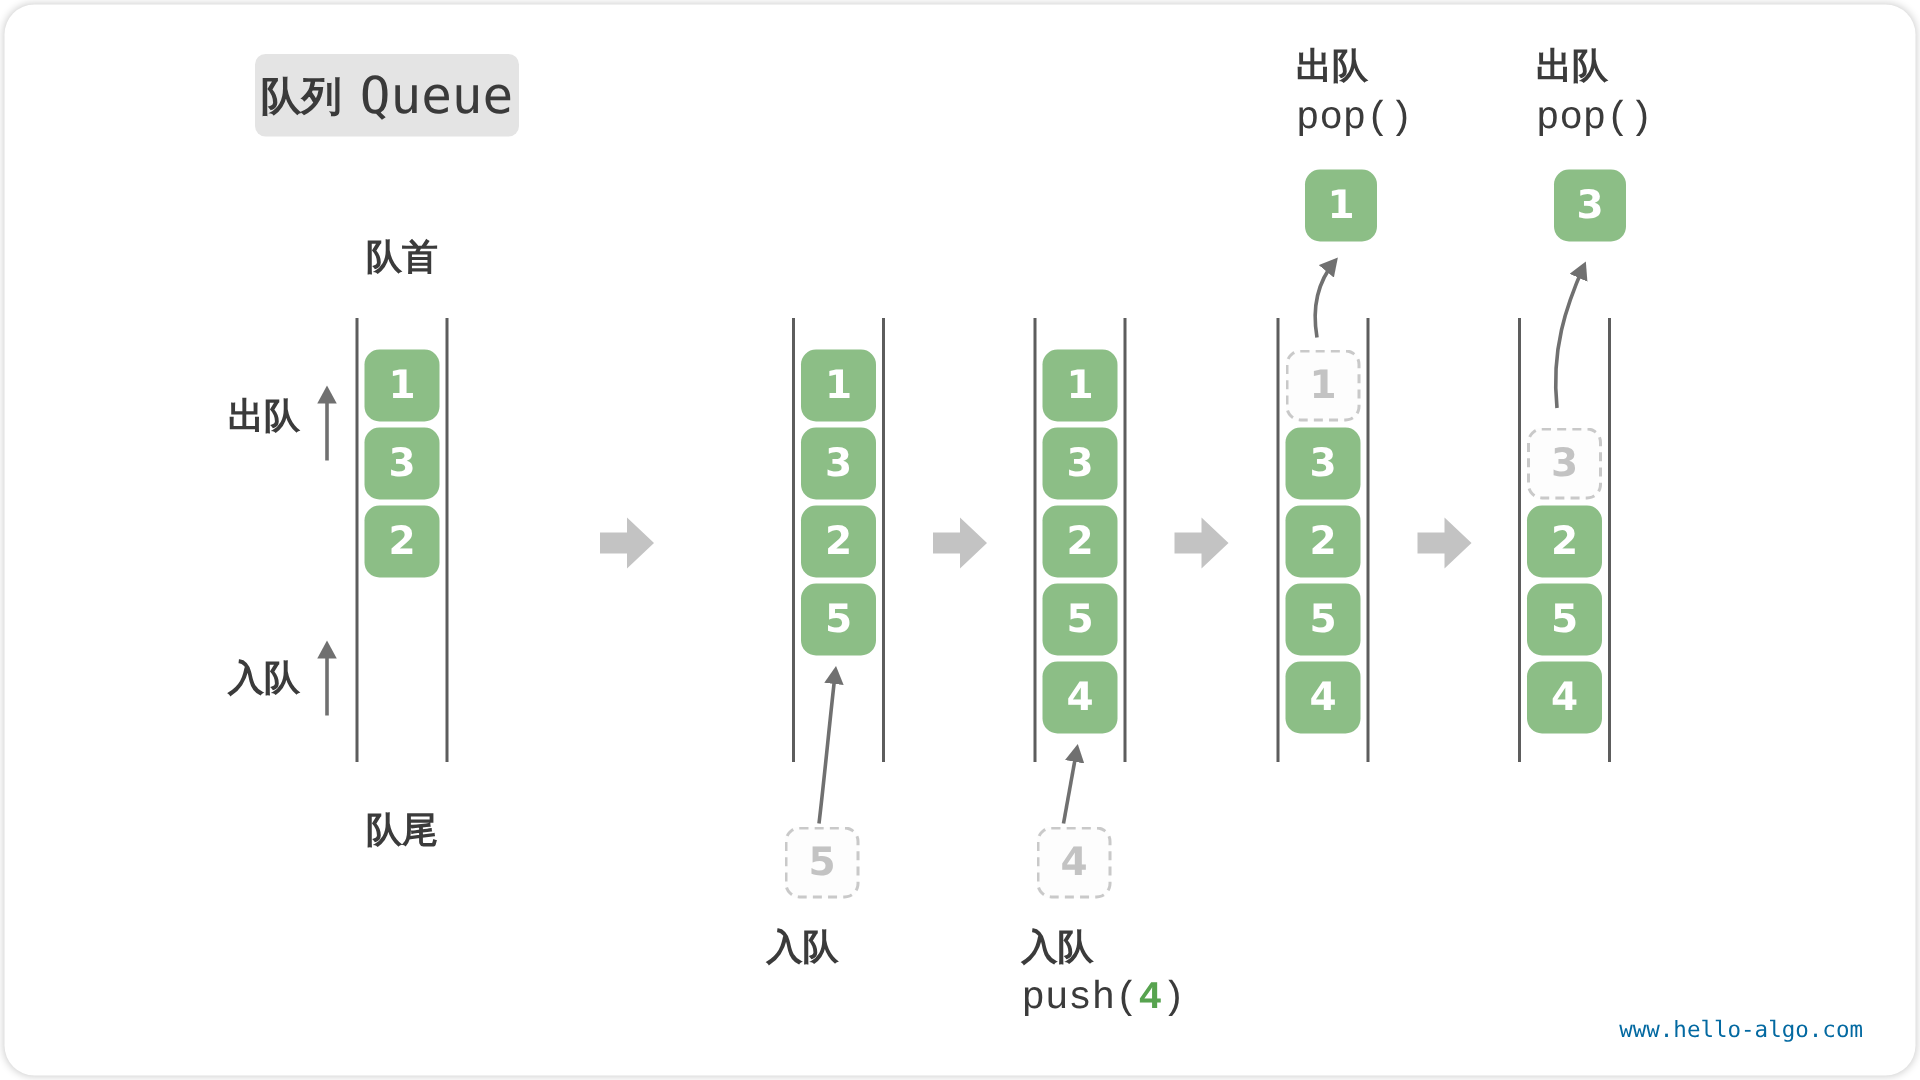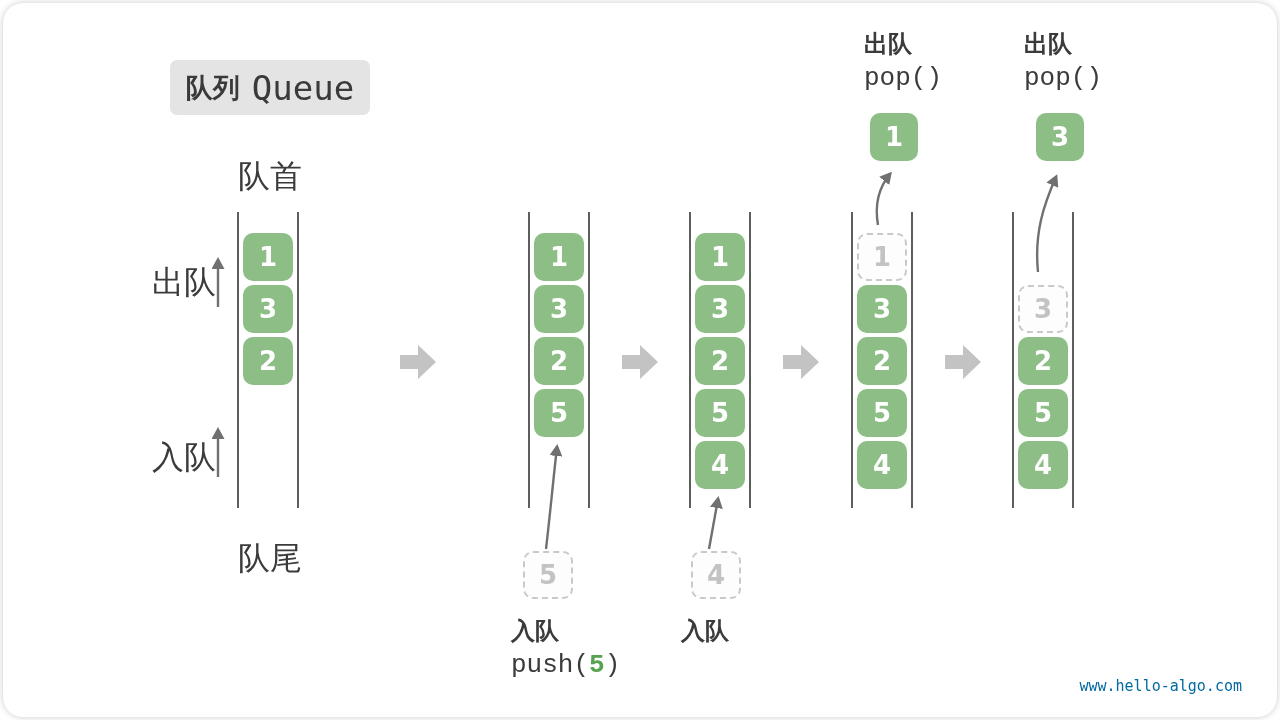--- a/index.html
+++ b/index.html
@@ -8,28 +8,28 @@
     font-family:"DejaVu Sans","Liberation Sans",sans-serif;
   }
   .card {
     position:absolute; left:3px; top:3px; right:3px; bottom:3px;
     background:#ffffff; border-radius:20px;
     box-shadow:0 0 6px rgba(0,0,0,0.22);
   }
   .stage { position:absolute; left:0; top:0; width:1280px; height:720px; }
 
   .title-badge {
-    position:absolute; left:170px; top:60px; width:200px; height:55px;
+    position:absolute; left:170px; top:36px; width:176px; height:55px;
     background:#e4e4e4; border-radius:7px;
     display:flex; align-items:center; justify-content:center; gap:12px;
   }
   .title-badge .zh { font-size:27px; font-weight:700; color:#3a3a3a; }
   .title-badge .en { font-family:"DejaVu Sans Mono","Liberation Mono",monospace; font-size:34px; color:#3a3a3a; }
 
-  .cjk-label { position:absolute; font-size:32px; font-weight:400; color:#3b3b3b; white-space:nowrap; }
+  .cjk-label { position:absolute; font-size:24px; font-weight:700; color:#3b3b3b; white-space:nowrap; }
 
   .column {
     position:absolute; top:212px; height:296px; width:62px; box-sizing:border-box;
     border-left:2px solid #5d5d5d; border-right:2px solid #5d5d5d;
   }
 
   .qbox {
     position:absolute; width:50px; height:48px; box-sizing:border-box; border-radius:10px;
     background:#8cbe86; color:#ffffff;
     display:flex; align-items:center; justify-content:center;
@@ -61,21 +61,21 @@
 <div class="canvas">
   <div class="card"></div>
   <div class="stage" id="stage">
 
     <div class="title-badge">
       <span class="zh">队列</span>
       <span class="en">Queue</span>
     </div>
 
     <div class="cjk-label" style="left:238px; top:155px; width:60px; text-align:center;">队首</div>
-    <div class="cjk-label" style="left:238px; top:537px; width:60px; text-align:left;">队尾</div>
+    <div class="cjk-label" style="left:238px; top:537px; width:60px; text-align:center;">队尾</div>
 
     <div class="cjk-label" style="left:152px; top:261px;">出队</div>
     <div class="cjk-label" style="left:152px; top:436px;">入队</div>
 
     <div class="column" style="left:237px;"></div>
     <div class="column" style="left:528px;"></div>
     <div class="column" style="left:689px;"></div>
     <div class="column" style="left:851px;"></div>
     <div class="column" style="left:1012px;"></div>
 
@@ -89,24 +89,24 @@
       <div class="zh">出队</div>
       <div class="code">pop()</div>
     </div>
     <div class="op-label" style="left:1024px; top:28px;">
       <div class="zh">出队</div>
       <div class="code">pop()</div>
     </div>
 
     <div class="op-label" style="left:511px; top:615px;">
       <div class="zh">入队</div>
-      <div class="code"><span>push(</span><span class="arg">5</span><span>)</span></div>
     </div>
     <div class="op-label" style="left:681px; top:615px;">
       <div class="zh">入队</div>
+      <div class="code"><span>push(</span><span class="arg">4</span><span>)</span></div>
     </div>
 
     <div class="watermark">www.hello-algo.com</div>
 
     <svg class="overlay" width="1280" height="720" viewBox="0 0 1280 720">
       <defs>
         <marker id="ah" markerUnits="userSpaceOnUse" markerWidth="13" markerHeight="13" refX="9" refY="6.5" orient="auto">
           <path d="M0,0 L12,6.5 L0,13 Z" fill="#707070"></path>
         </marker>
       </defs>

